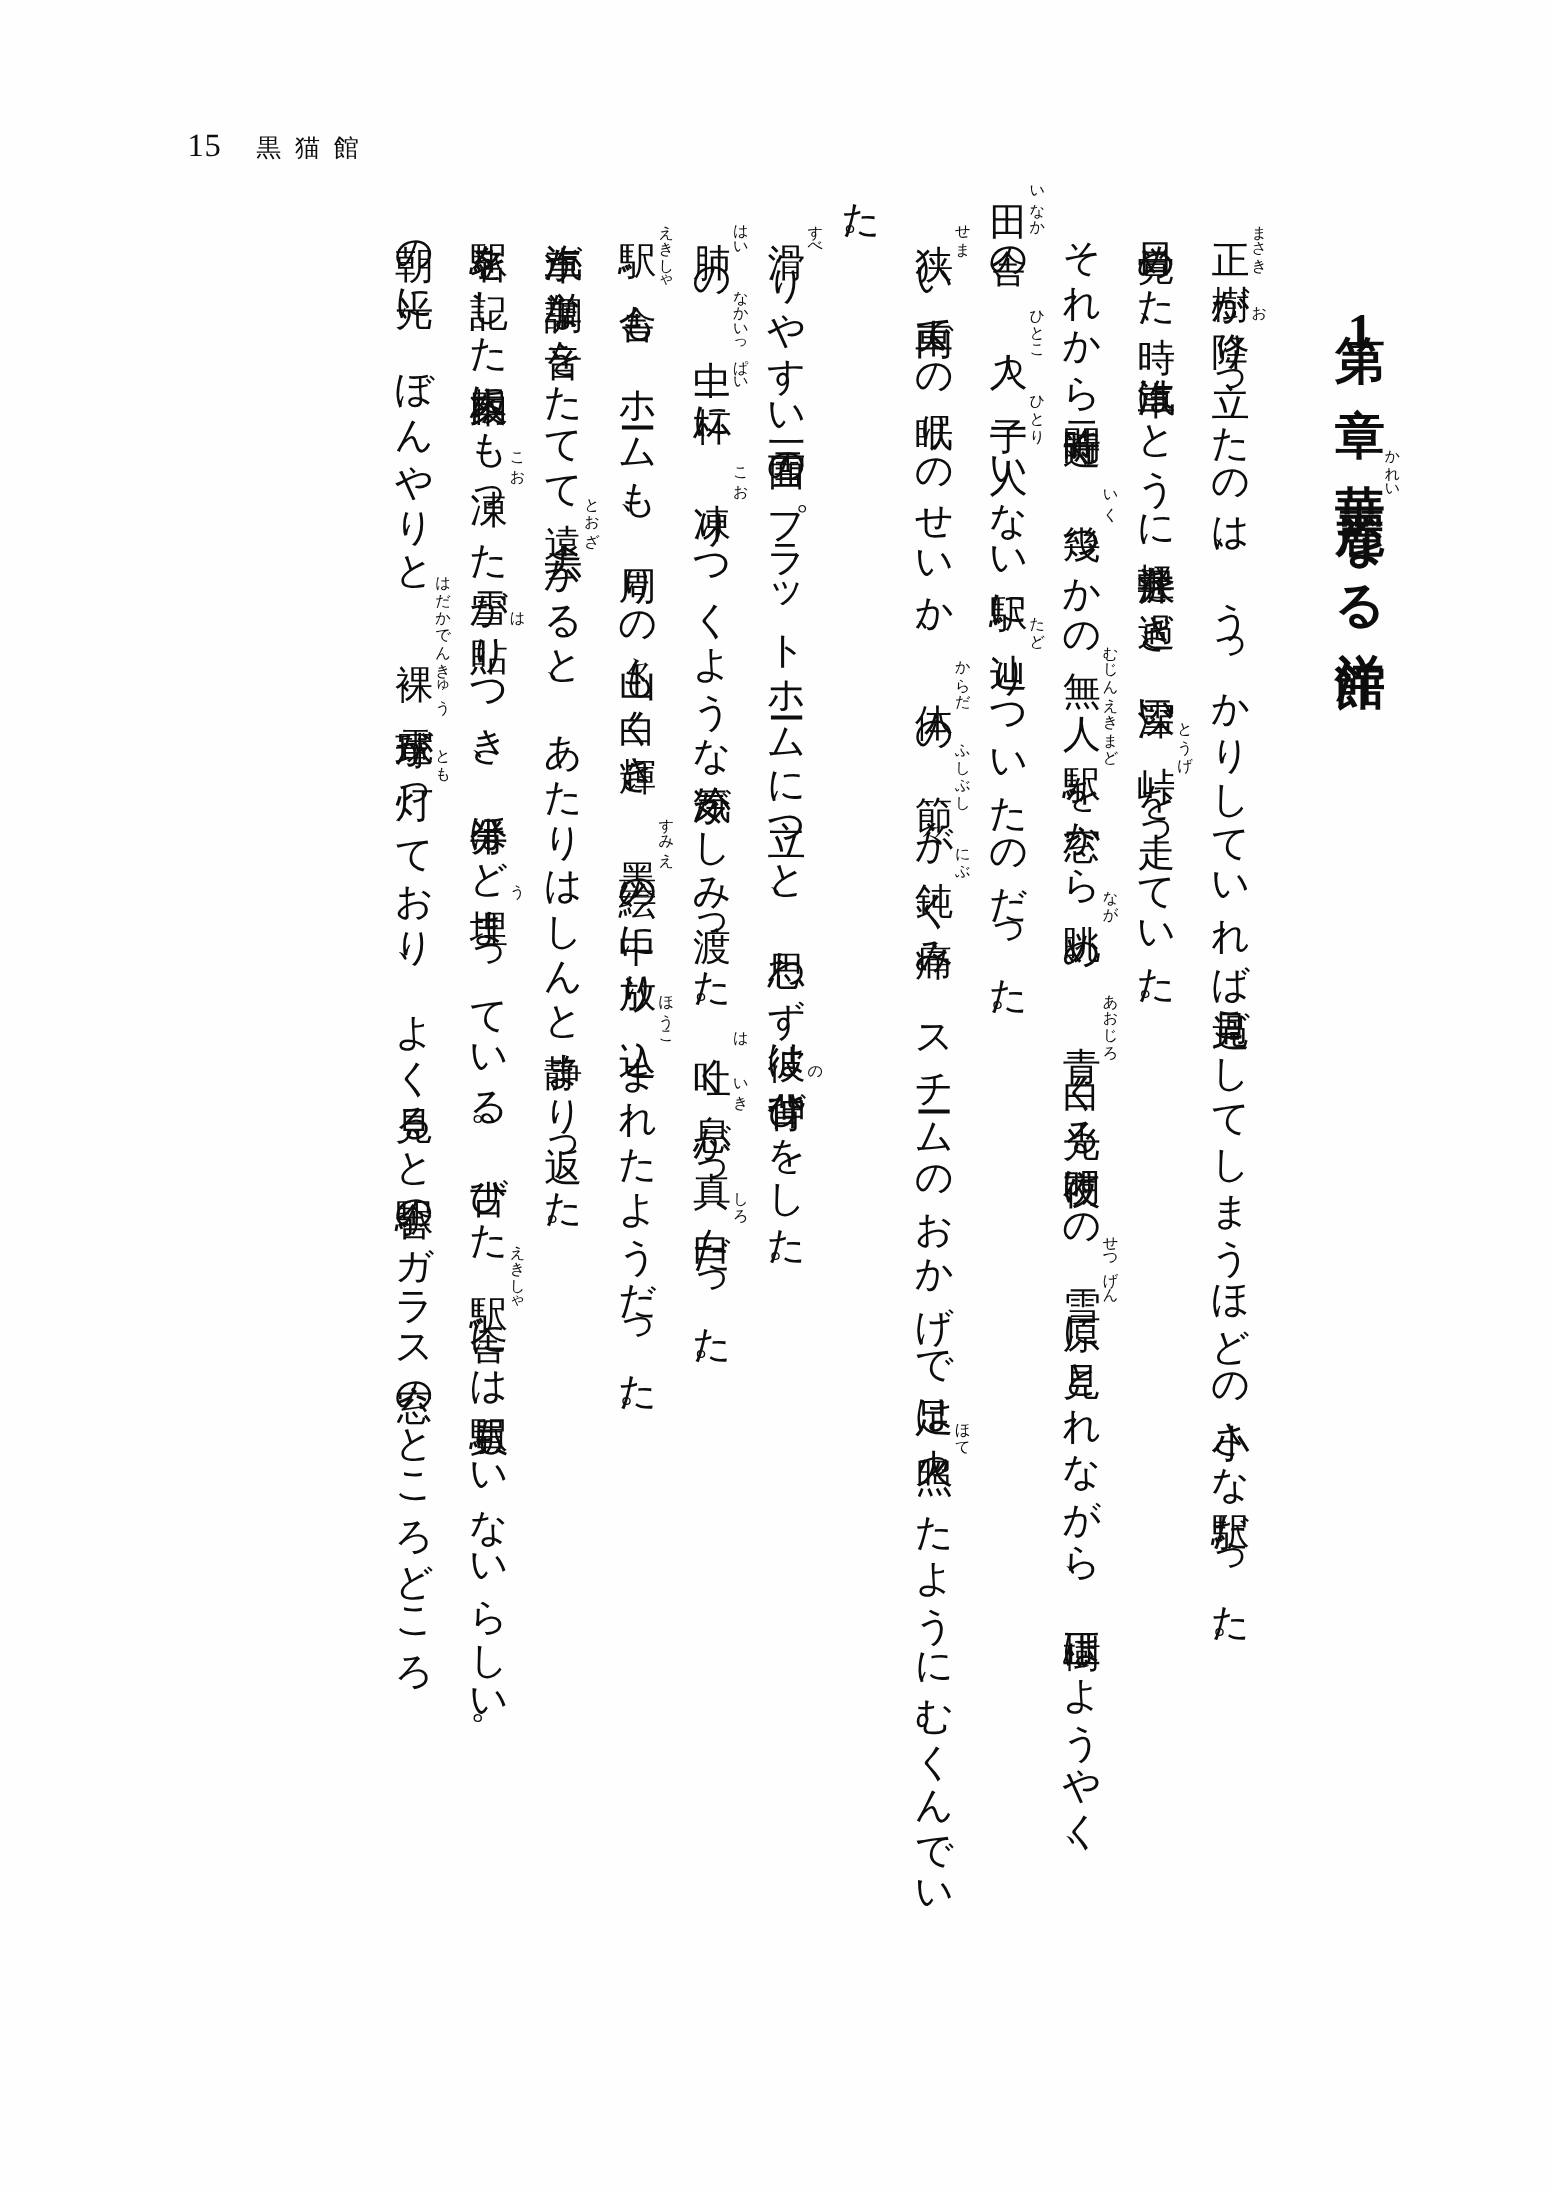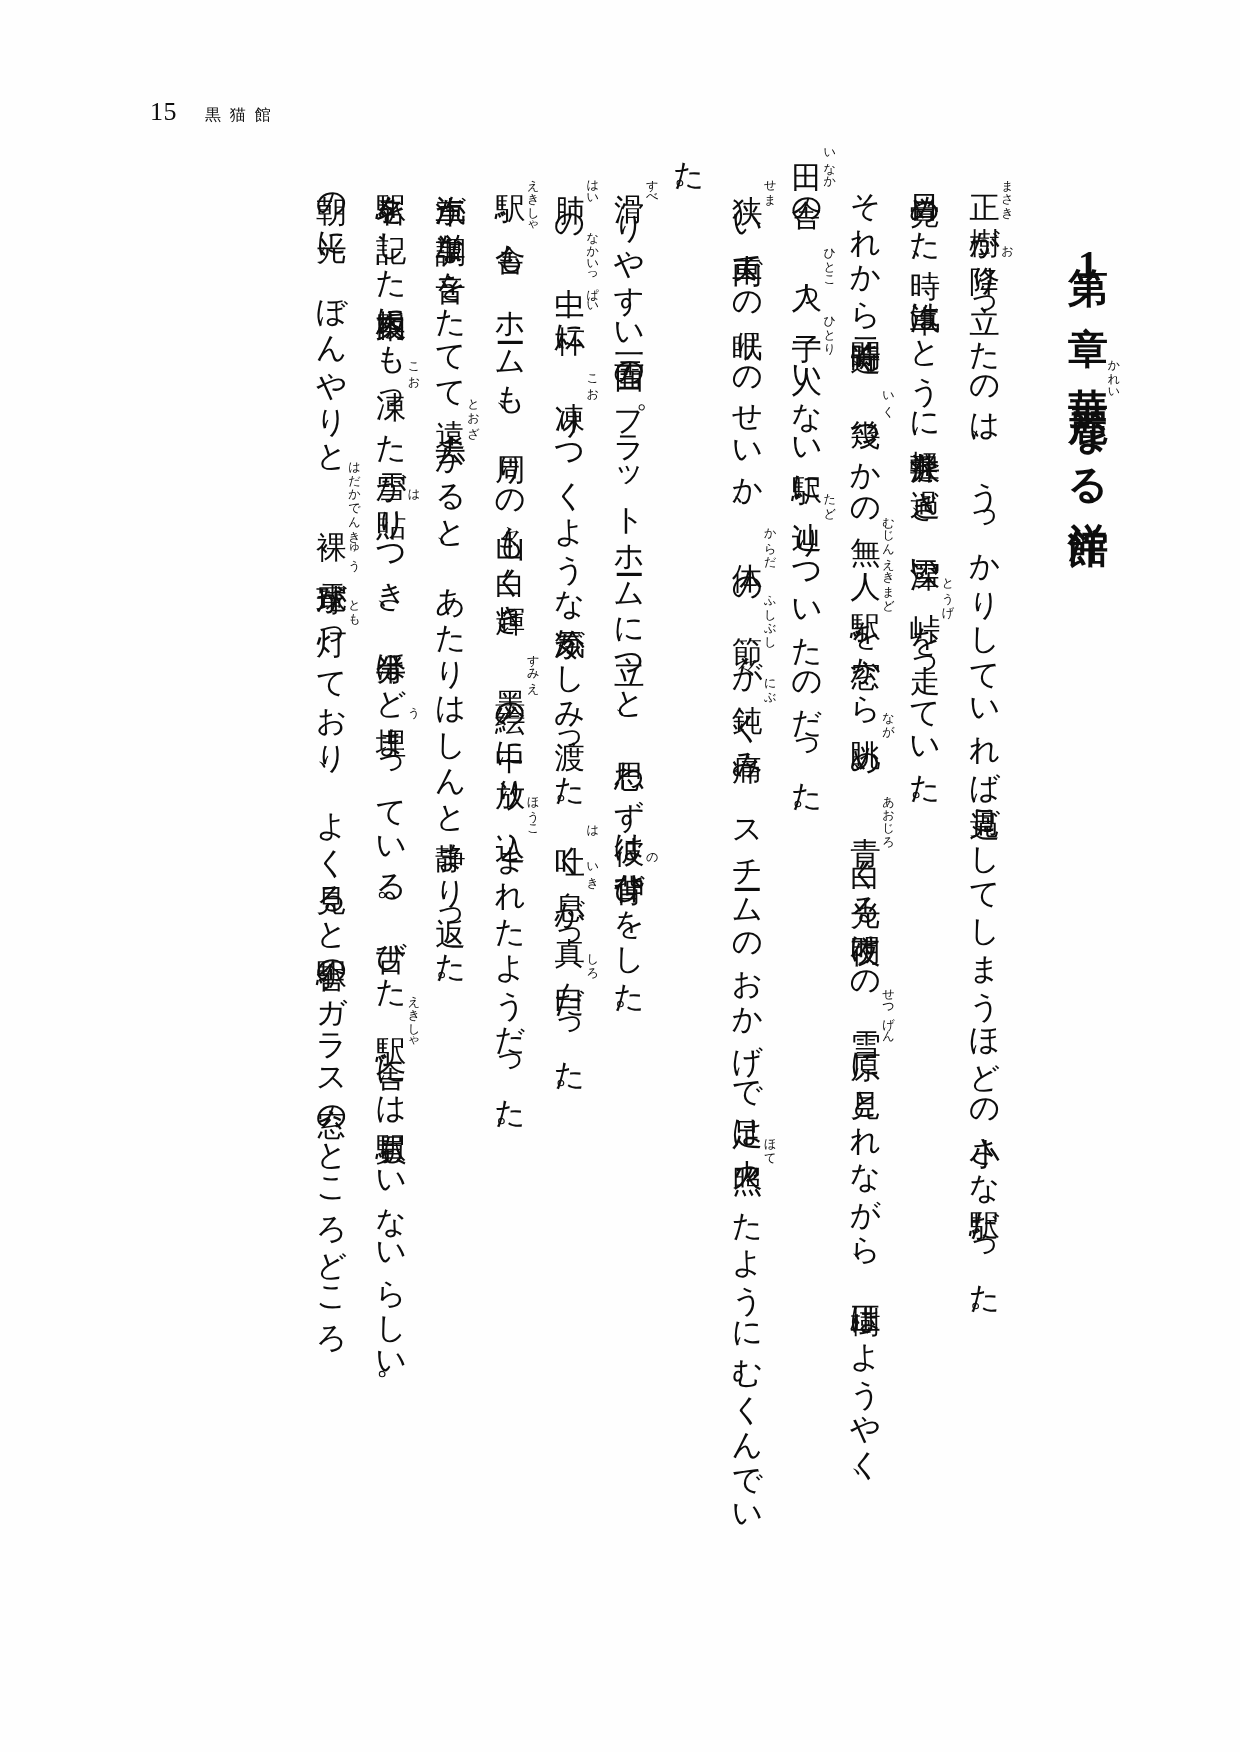--- a/index.html
+++ b/index.html
@@ -31,21 +31,21 @@
     align-items: baseline;
     gap: 28px;
     font-size: 26px;
     letter-spacing: 0.02em;
   }
   .running-head .page-number {
     font-family: "Liberation Serif", serif;
     font-size: 26px;
   }
   .running-head .book-title {
-    font-size: 16px;
+    font-size: 20px;
     letter-spacing: 0.55em;
     margin-top: 27px;
   }
 
   
   .body-area {
     position: absolute;
     top: 140px;
     right: 120px;
     left: 120px;

